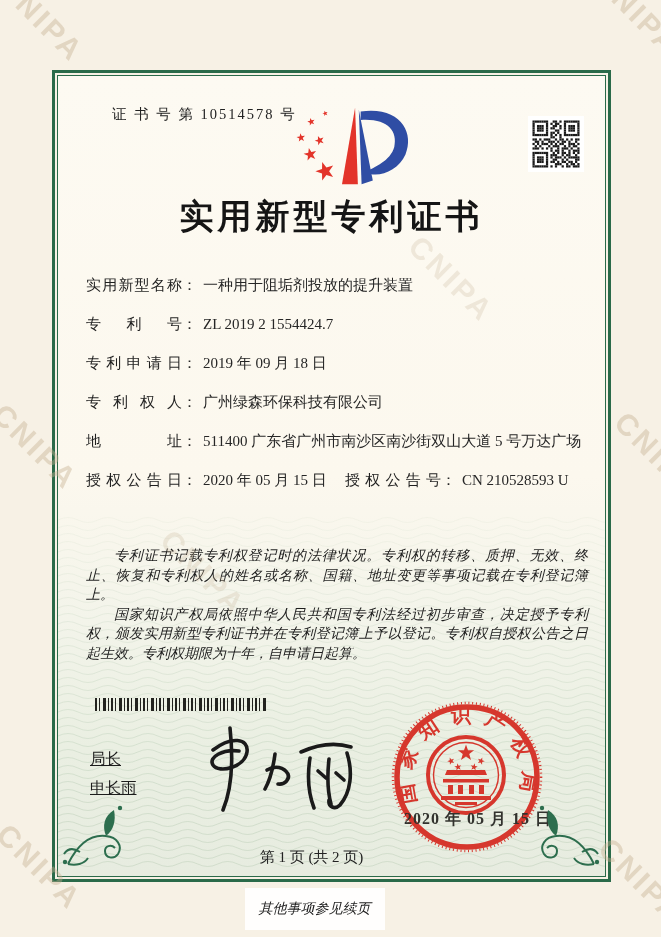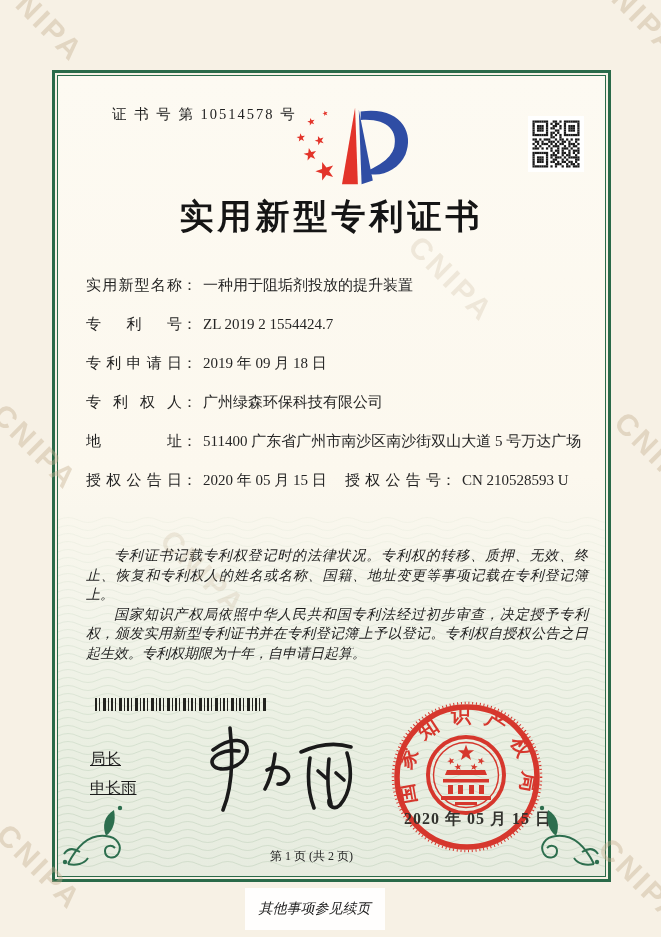--- a/index.html
+++ b/index.html
@@ -86,21 +86,21 @@
   .seal{position:absolute;left:325px;top:617px;width:170px;height:170px;}
   .seal-date{font-size:16px;font-weight:bold;fill:#23231f;letter-spacing:1px;}
   .seal-ring-text{font-size:20px;font-weight:bold;fill:#d5281e;letter-spacing:12px;}
   
   .flourish{position:absolute;width:72px;height:72px;top:724px;}
   .flourish.left{left:2px;}
   .flourish.right{left:472px;transform:scaleX(-1);}
   
   .page-info{
     position:absolute;left:0;top:772px;width:100%;text-align:center;
-    font-size:12px;color:#222;transform:translateX(-20px);
+    font-size:15px;color:#222;transform:translateX(-20px);
   }
   .footer-note{
     position:absolute;left:0;top:888px;width:100%;text-align:center;z-index:3;
     transform:translateX(-16px);
   }
   .footer-note span{
     display:inline-block;background:rgba(255,255,255,.9);
     padding:12px 14px;font-size:14px;font-style:italic;color:#1d1d1d;
   }
 </style>

